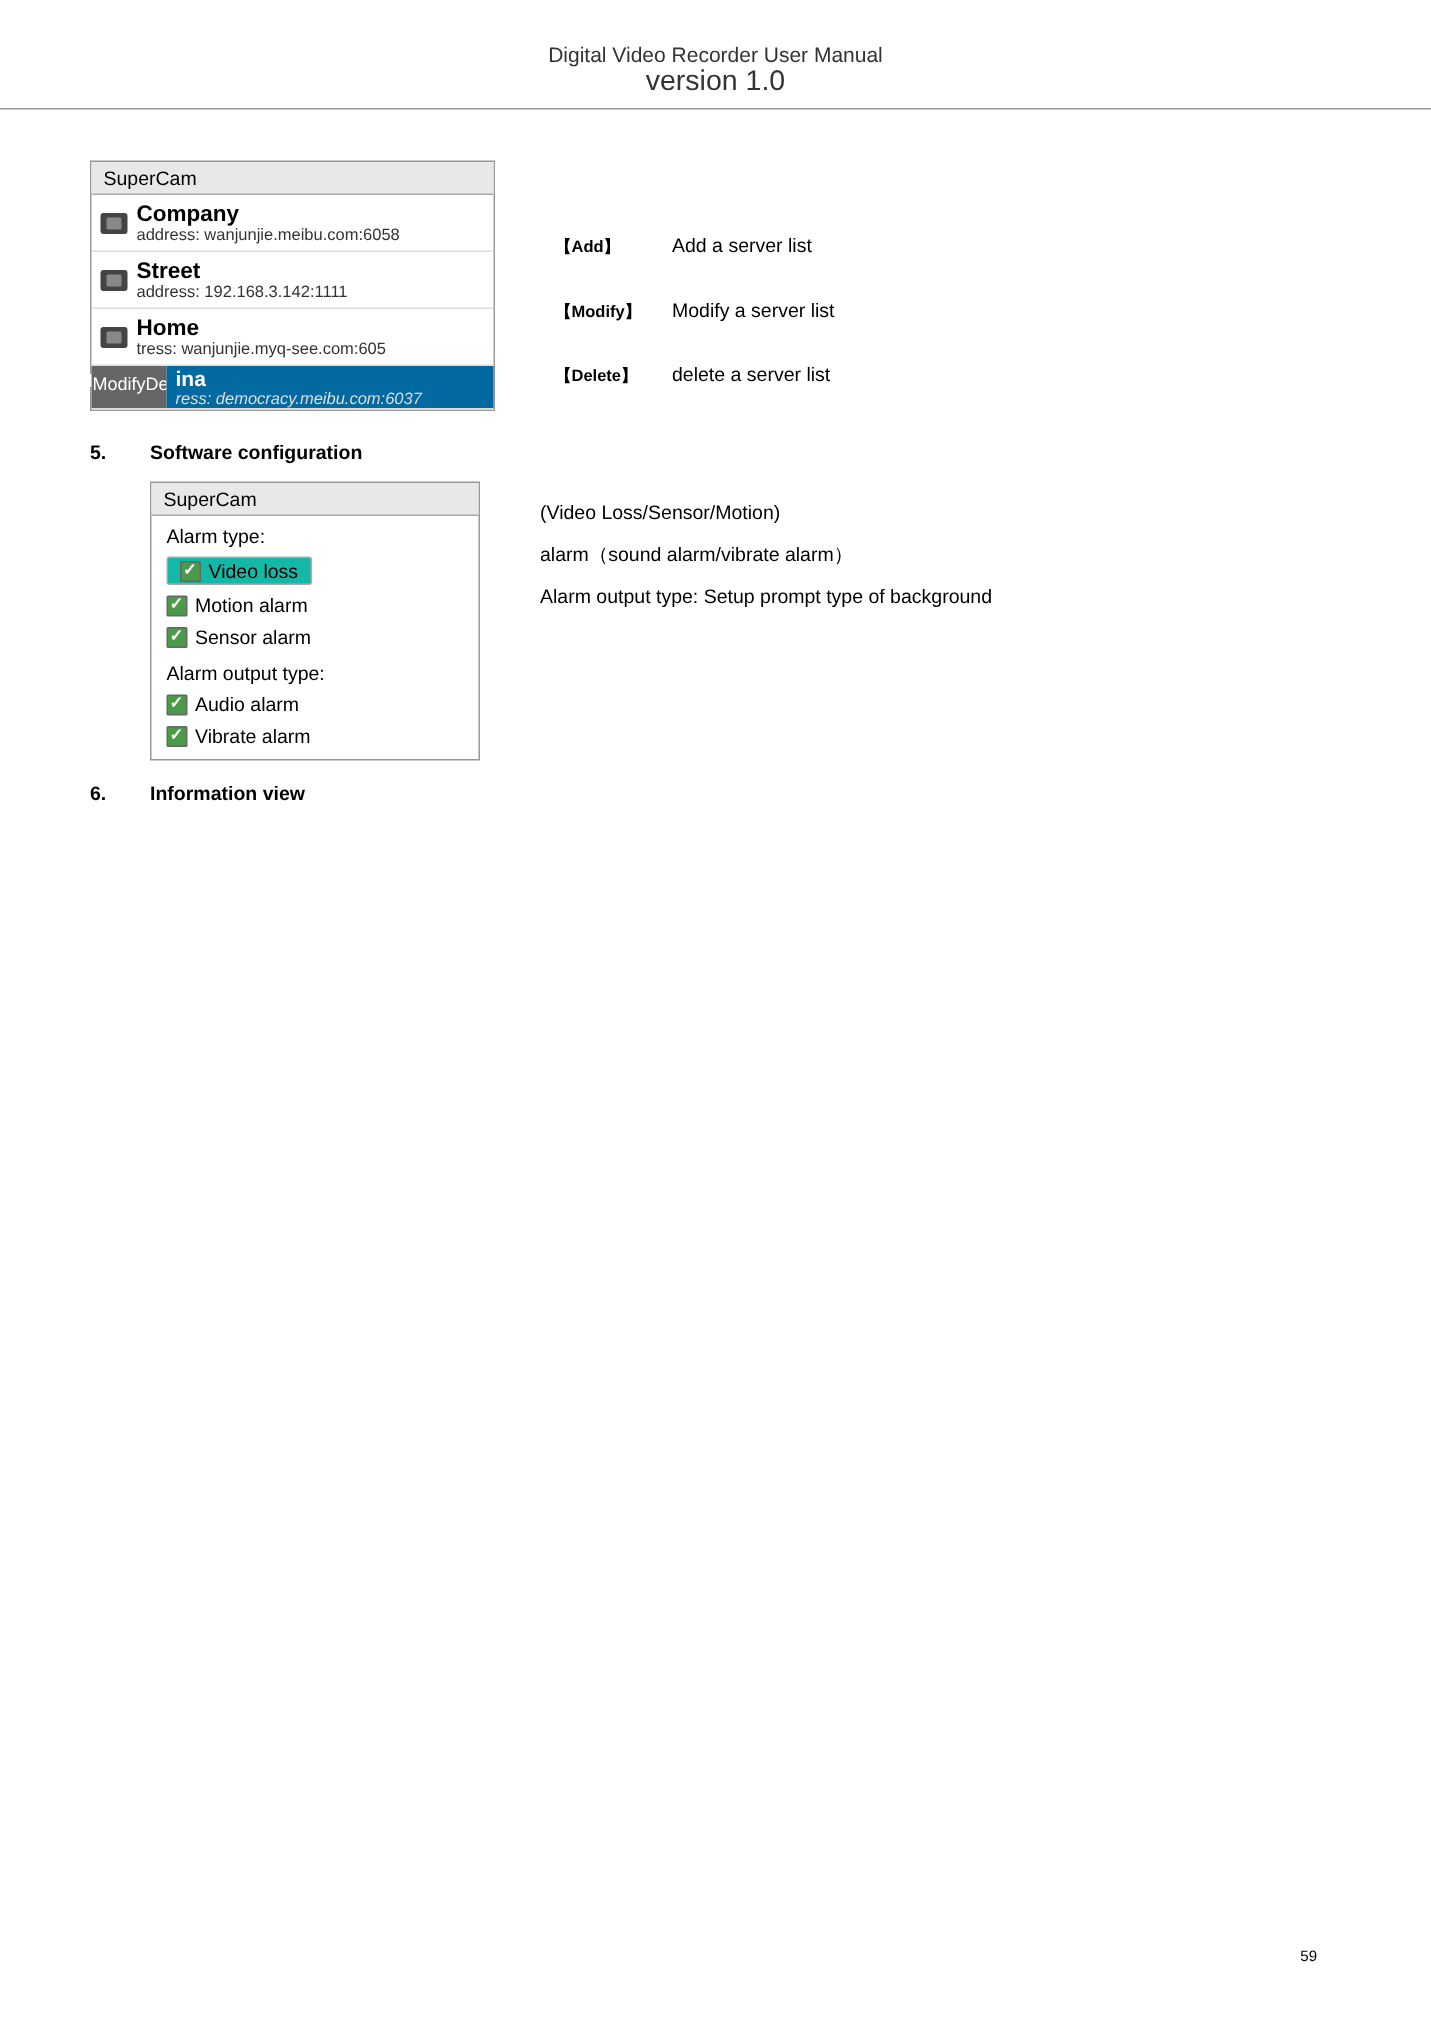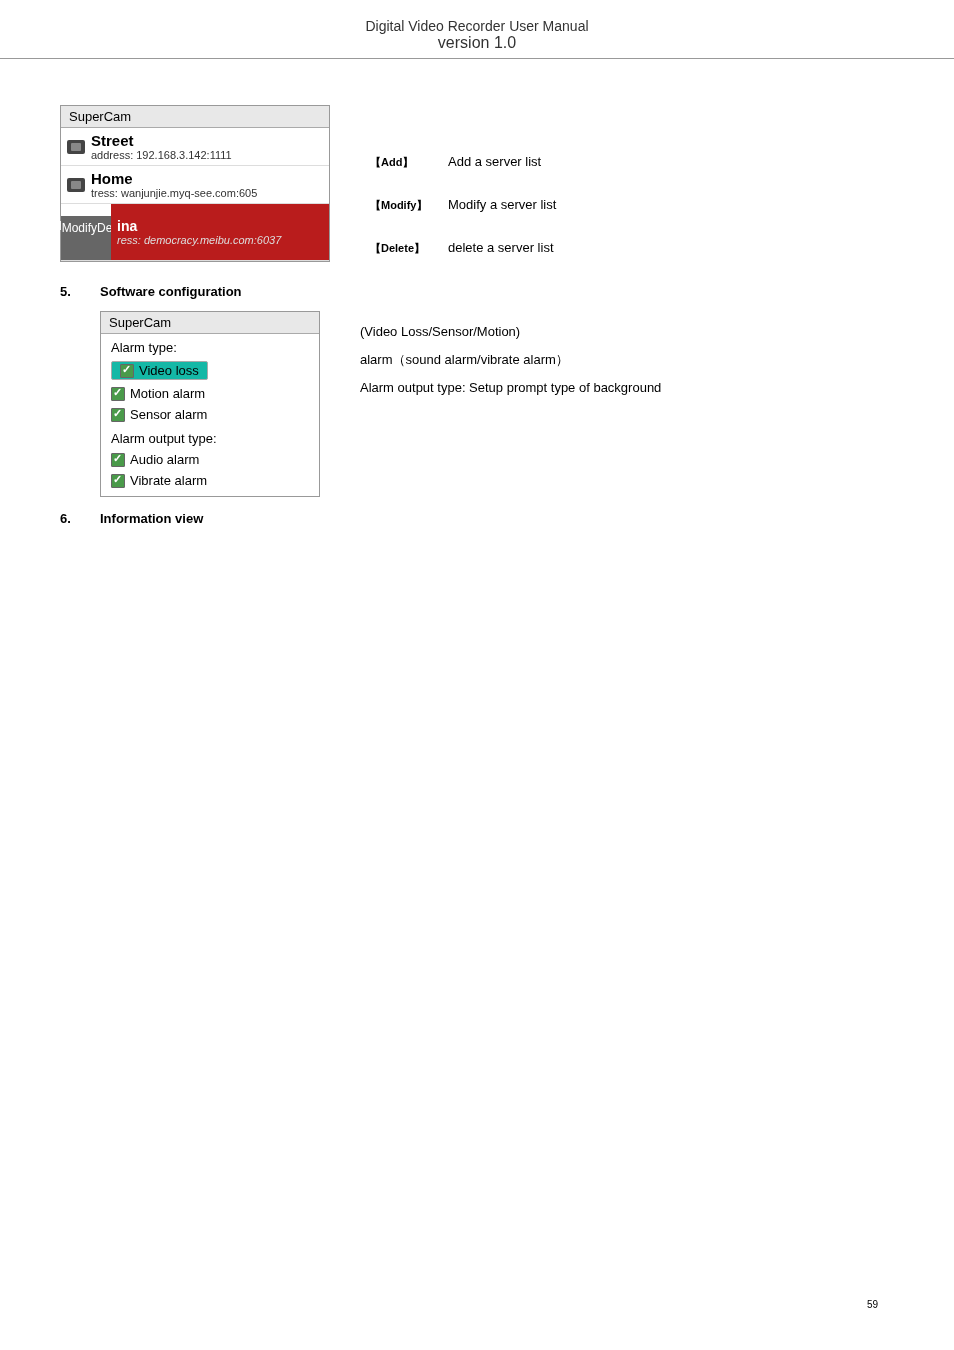--- a/index.html
+++ b/index.html
@@ -8,30 +8,30 @@
       font-size: 13px;
       background: #fff;
       color: #000;
       width: 954px;
       min-height: 1350px;
       position: relative;
     }
 
     .header {
       text-align: center;
-      padding: 18px 0 6px 0;
+      padding: 28px 0 6px 0;
       border-bottom: 1px solid #999;
-      margin-bottom: 16px;
+      margin-bottom: 4px;
     }
     .header-title {
       font-size: 14px;
       color: #333;
     }
     .header-version {
-      font-size: 16px;
+      font-size: 19px;
       color: #333;
     }
 
     .page-content {
       padding: 20px 60px;
     }
 
     
     .section4-area {
       display: flex;
@@ -96,21 +96,20 @@
     }
     .supercam-panel .panel-item-add .add-btn {
       background: #666;
       color: #fff;
       padding: 3px 8px;
       font-size: 12px;
       width: 50px;
       display: flex;
       align-items: flex-start;
       justify-content: center;
-      margin-top: 12px;
     }
     .supercam-panel .panel-item-add .add-right {
       padding: 2px 6px;
       font-size: 12px;
     }
     .supercam-panel .panel-item-selected {
       background: #3a6ea5;
       color: #fff;
     }
 
@@ -234,40 +233,45 @@
   <div class="header-title">Digital Video Recorder User Manual</div>
   <div class="header-version">version 1.0</div>
 </div>
 
 <div class="page-content">
 
   <div class="section4-area">
     <div class="supercam-panel">
       <div class="panel-title">SuperCam</div>
 
+      <div class="panel-item">
+        <div class="item-icon"></div>
+        <div class="item-name">Company</div>
+        <div class="item-addr">address: wanjunjie.meibu.com:6058</div>
+      </div>
 
       <div class="panel-item">
         <div class="item-icon"></div>
         <div class="item-name">Street</div>
         <div class="item-addr">address: 192.168.3.142:1111</div>
       </div>
 
       <div class="panel-item">
         <div class="item-icon"></div>
         <div class="item-name">Home</div>
         <div class="item-addr">tress: wanjunjie.myq-see.com:605</div>
       </div>
 
       <div class="panel-item-add">
         <div class="add-btn">
           <div style="color:#fff;font-size:12px;cursor:pointer;">Add</div>
           <div style="color:#fff;font-size:12px;cursor:pointer;margin-top:2px;text-align:right;">Modify</div>
           <div style="color:#fff;font-size:12px;cursor:pointer;margin-top:2px;">Delete</div>
         </div>
-        <div class="add-right panel-item-selected" style="flex:1;padding:14px 6px;background:#b91c1c;color:#fff;">
+        <div class="add-right panel-item-selected" style="flex:1;padding:0 6px;background:#0369a1;color:#fff;">
           <div style="font-weight:bold;font-size:14px;">ina</div>
           <div style="font-size:11px;color:#ddd;font-style:italic;">ress: democracy.meibu.com:6037</div>
         </div>
       </div>
     </div>
 
     <div class="legend-area">
       <div class="legend-item">
         <span class="legend-key">【Add】</span>
         <span class="legend-desc">Add a server list</span>

